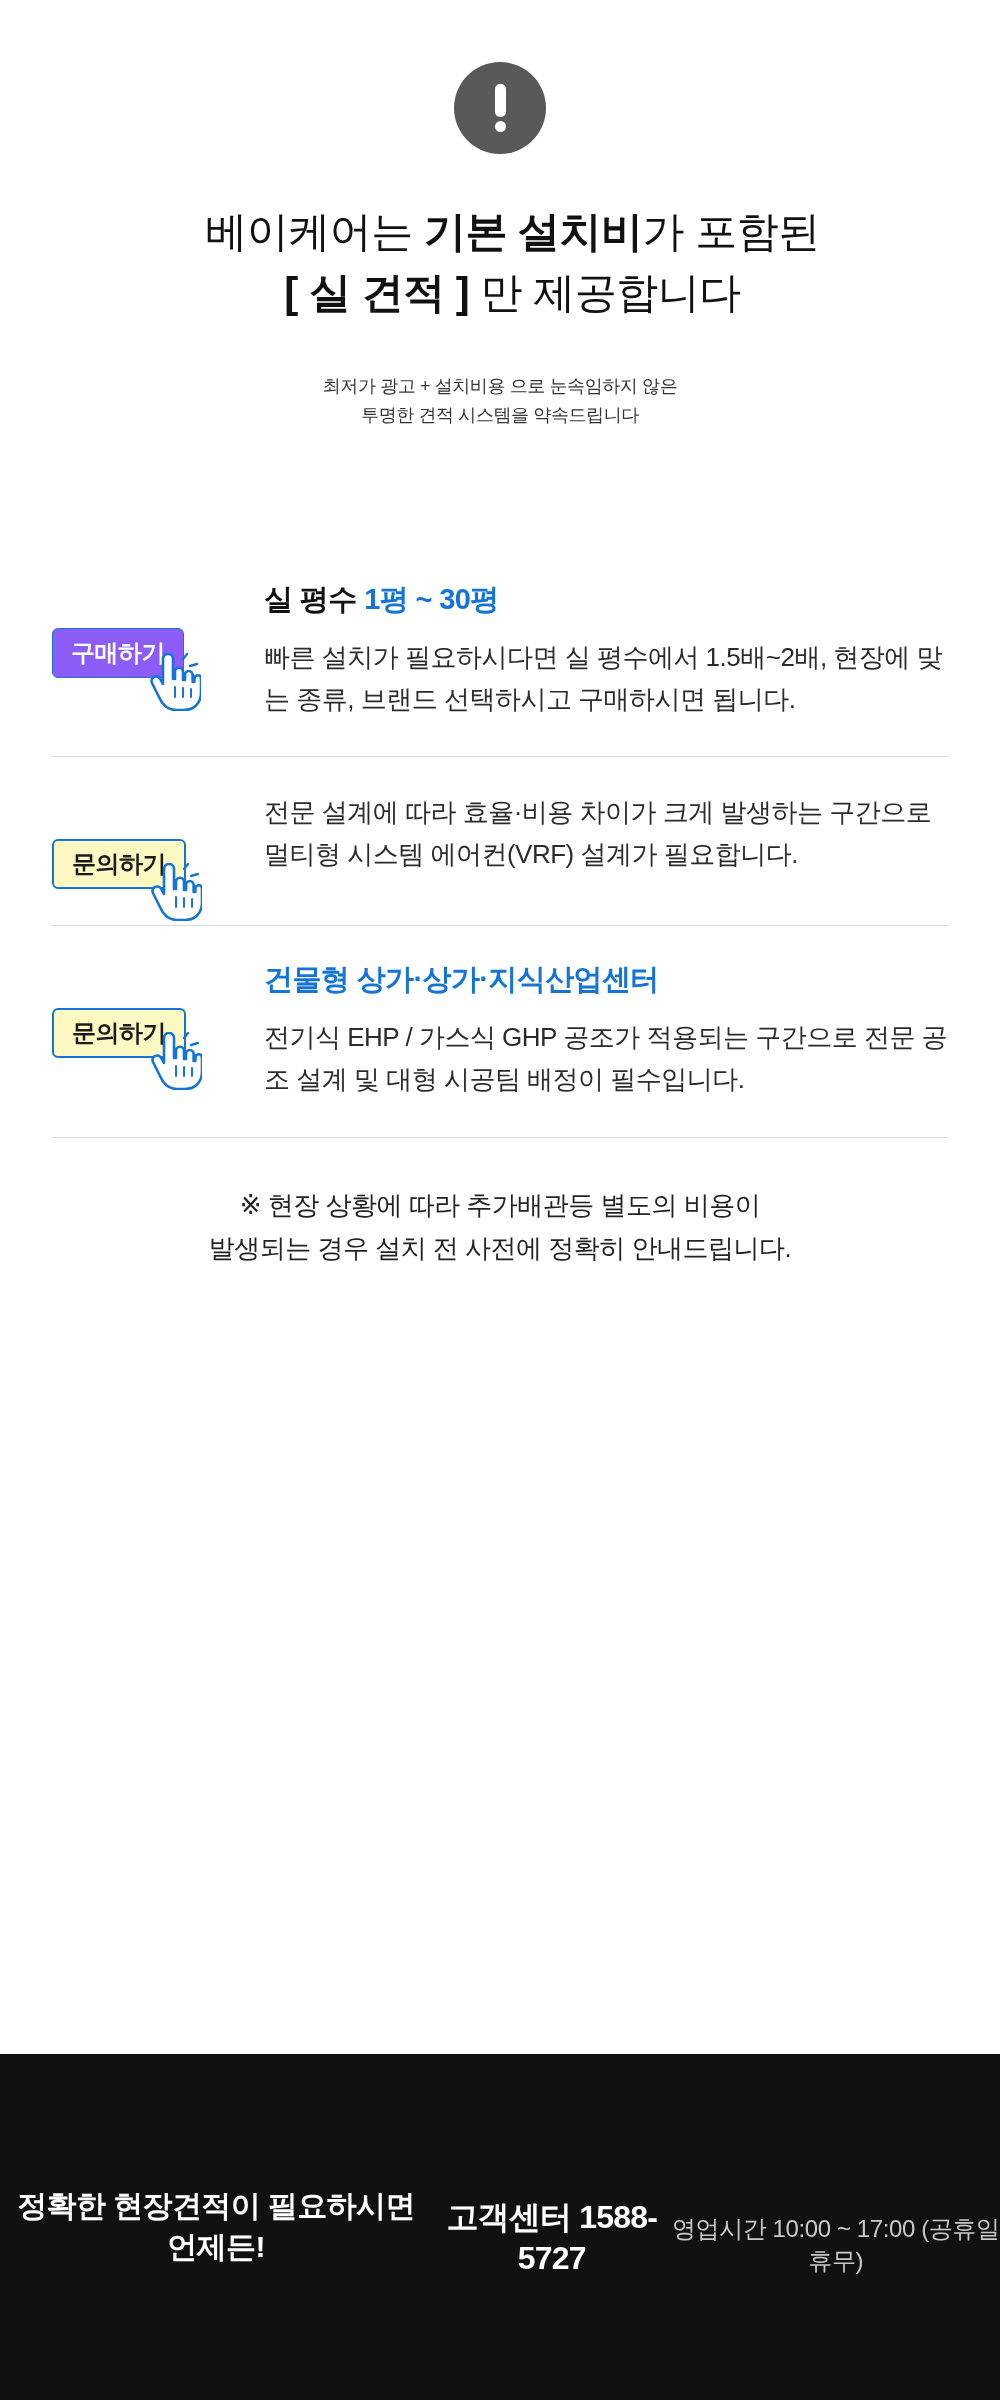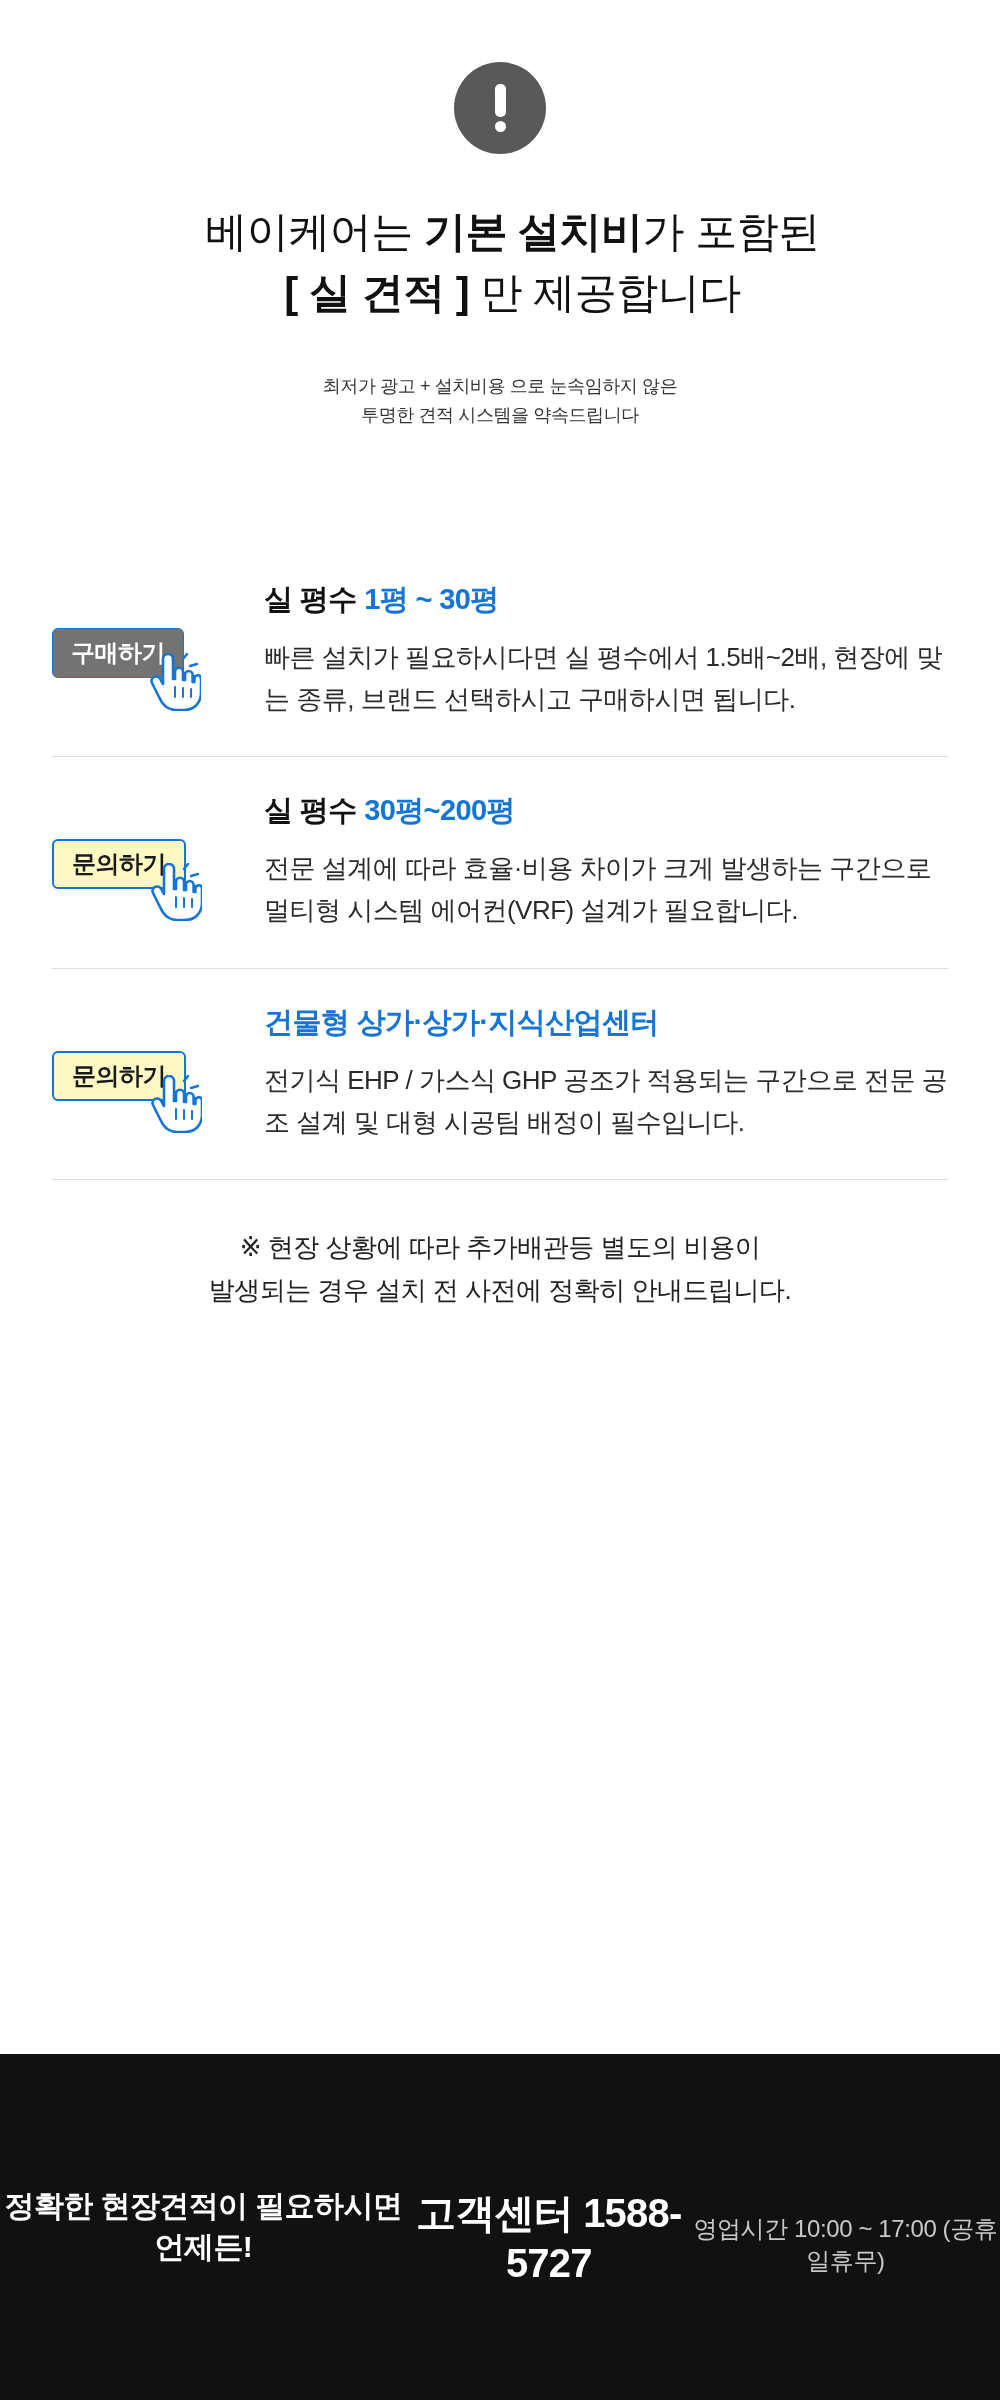--- a/index.html
+++ b/index.html
@@ -103,21 +103,21 @@
     justify-content: center;
     height: 50px;
     padding: 0 18px;
     border-radius: 6px;
     font-size: 24px;
     font-weight: 700;
     letter-spacing: -0.5px;
     white-space: nowrap;
   }
   .cta.primary {
-    background: #737373;
+    background: #8b5cf6;
     color: #ffffff;
     border: 1px solid #1575d6;
   }
   .cta.outline {
     background: #fef9c3;
     color: #1a1a1a;
     border: 2px solid #1575d6;
   }
   
   .hand {
@@ -173,21 +173,21 @@
     justify-content: center;
     text-align: center;
   }
   .footer-line1 {
     font-size: 30px;
     font-weight: 700;
     letter-spacing: -0.6px;
   }
   .footer-line2 {
     margin-top: 18px;
-    font-size: 40px;
+    font-size: 32px;
     font-weight: 700;
     letter-spacing: -0.8px;
   }
   .footer-line3 {
     margin-top: 36px;
     font-size: 24px;
     color: #c9c9c9;
     letter-spacing: -0.4px;
   }
 </style>
@@ -261,23 +261,20 @@
             <path d="M14 6 C14 3.2 16.2 1 19 1 C21.8 1 24 3.2 24 6 L24 26 L26 26 L26 19 C26 16.5 27.8 14.8 30 14.8 C32.2 14.8 34 16.5 34 19 L34 27 L36 27 L36 22 C36 19.7 37.7 18 39.8 18 C41.9 18 43.6 19.7 43.6 22 L43.6 29 L45.4 29 L45.4 26 C45.4 23.9 47 22.3 49 22.3 C51 22.3 52 23.9 52 26 L52 40 C52 50 45 57 35 57 L27 57 C18 57 13 51 10 44 L3 30 C1.8 27.6 2.8 25 5.2 23.9 C7.5 22.8 10.2 23.8 11.3 26.1 L14 31 Z" fill="#ffffff" stroke="#1575d6" stroke-width="2.6" stroke-linejoin="round"></path>
             <g fill="none" stroke="#1575d6" stroke-width="2" stroke-linecap="round">
               <line x1="26" y1="34" x2="26" y2="44"></line>
               <line x1="34" y1="35" x2="34" y2="44"></line>
               <line x1="42" y1="36" x2="42" y2="44"></line>
             </g>
           </svg>
         </div>
       </div>
       <div class="text-col">
-        <div class="row-title">
-          <span>실 평수 </span><span class="hl">30평~200평</span>
-        </div>
         <div class="row-desc">전문 설계에 따라 효율·비용 차이가 크게 발생하는 구간으로 멀티형 시스템 에어컨(VRF) 설계가 필요합니다.</div>
       </div>
     </div>
 
     <div class="row">
       <div class="btn-col">
         <div class="cta outline">
           <span>문의하기</span>
           <svg class="hand" viewBox="0 0 52 58">
             <g fill="none" stroke="#1575d6" stroke-width="2.4" stroke-linecap="round">

